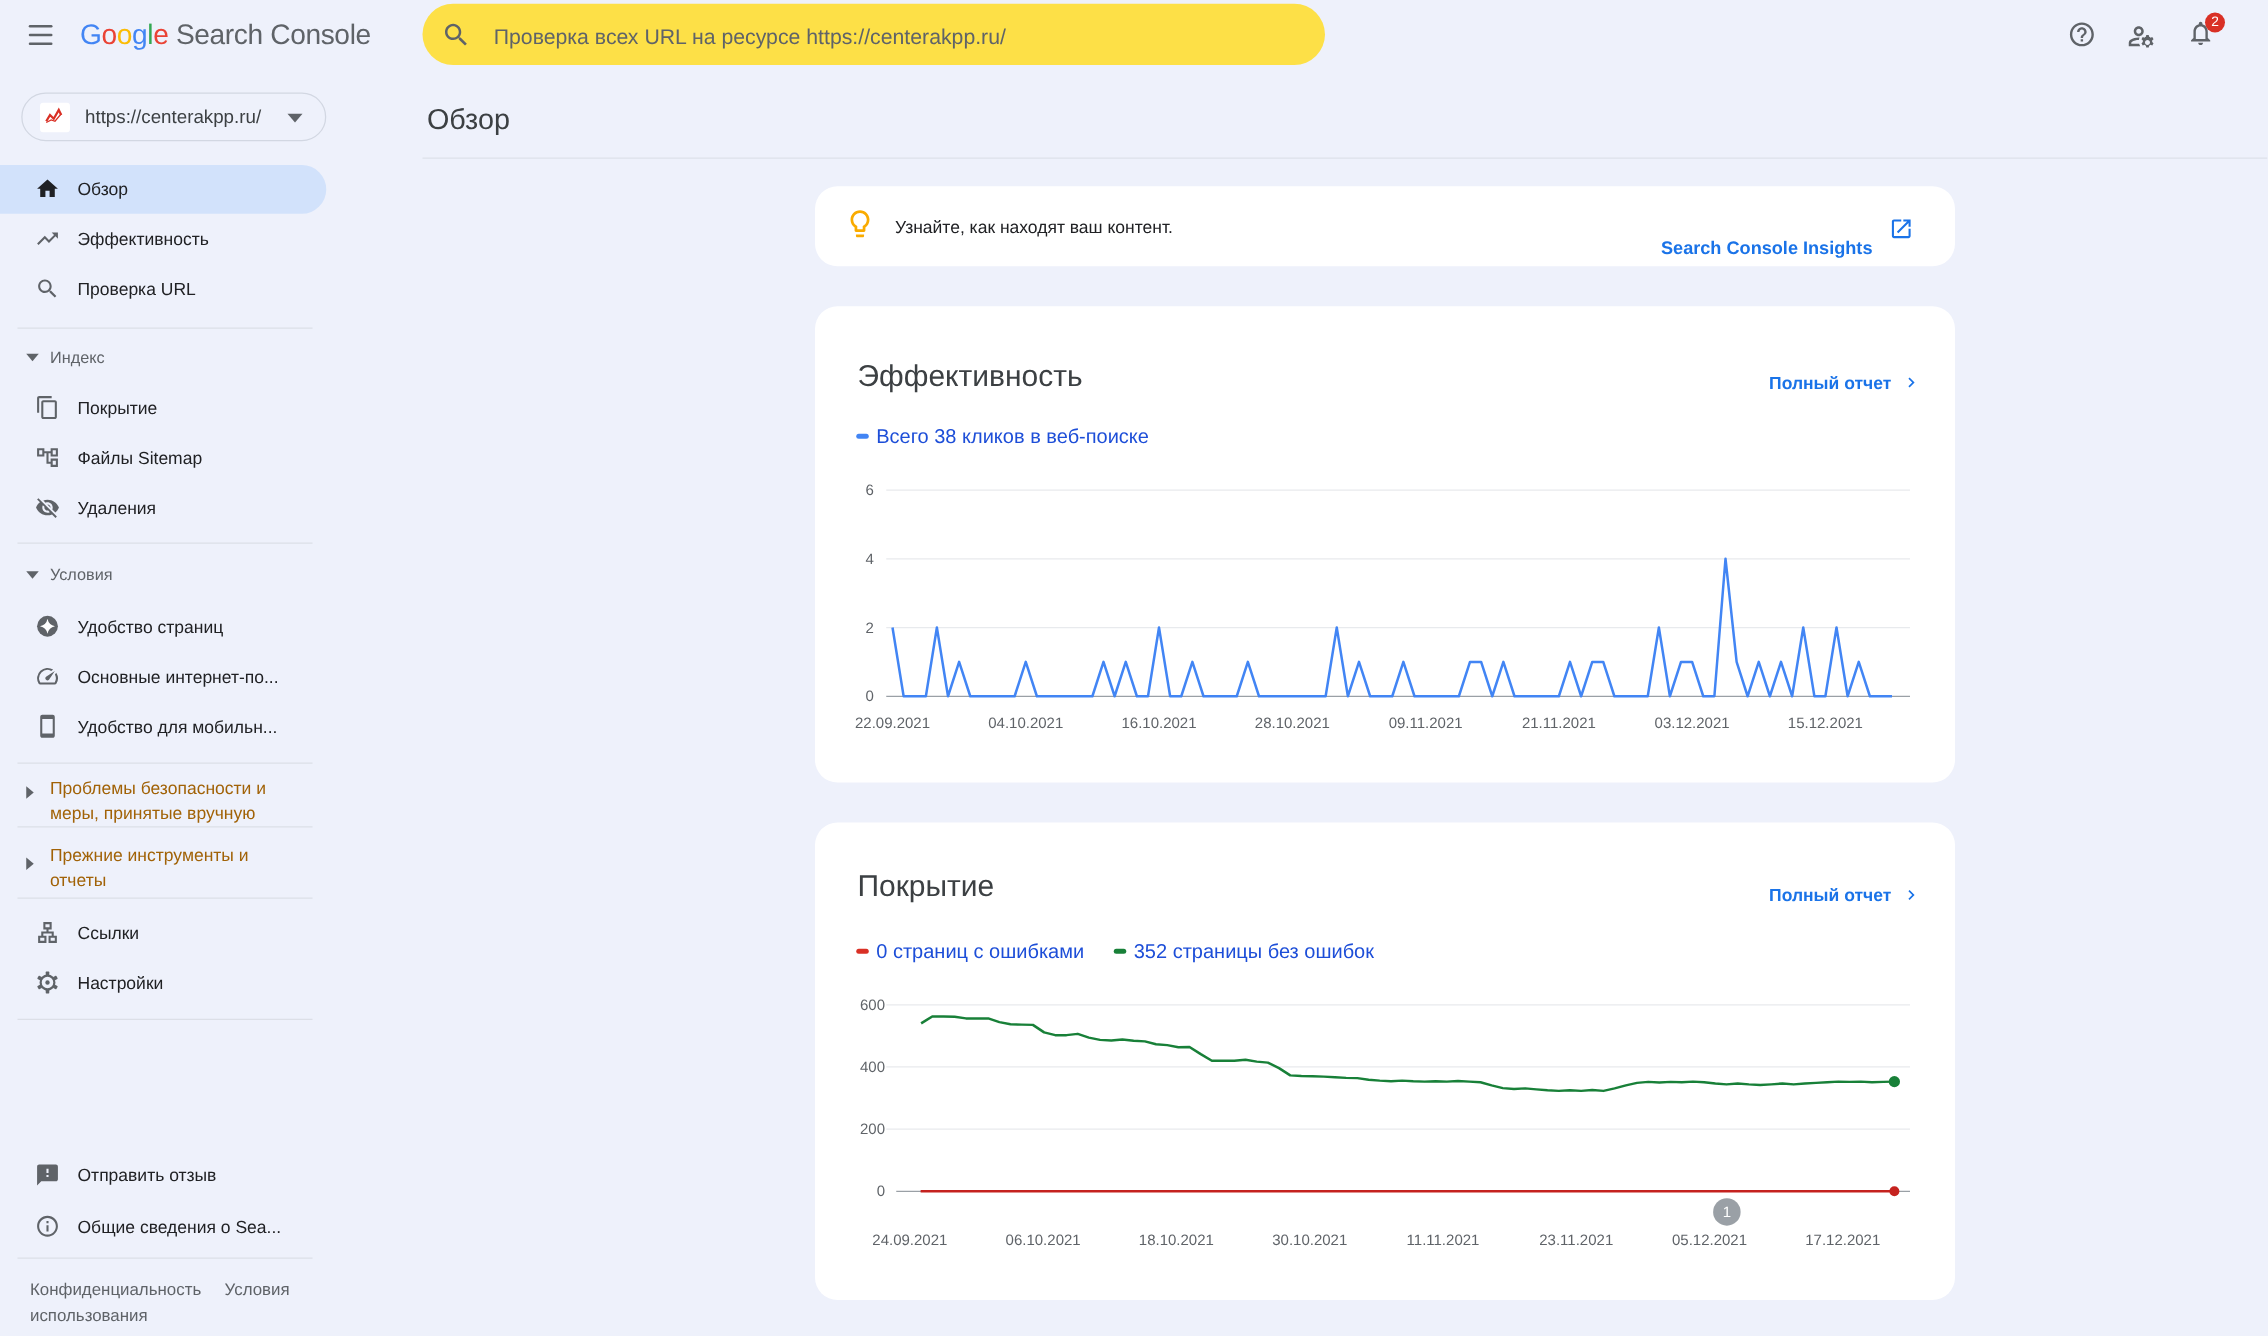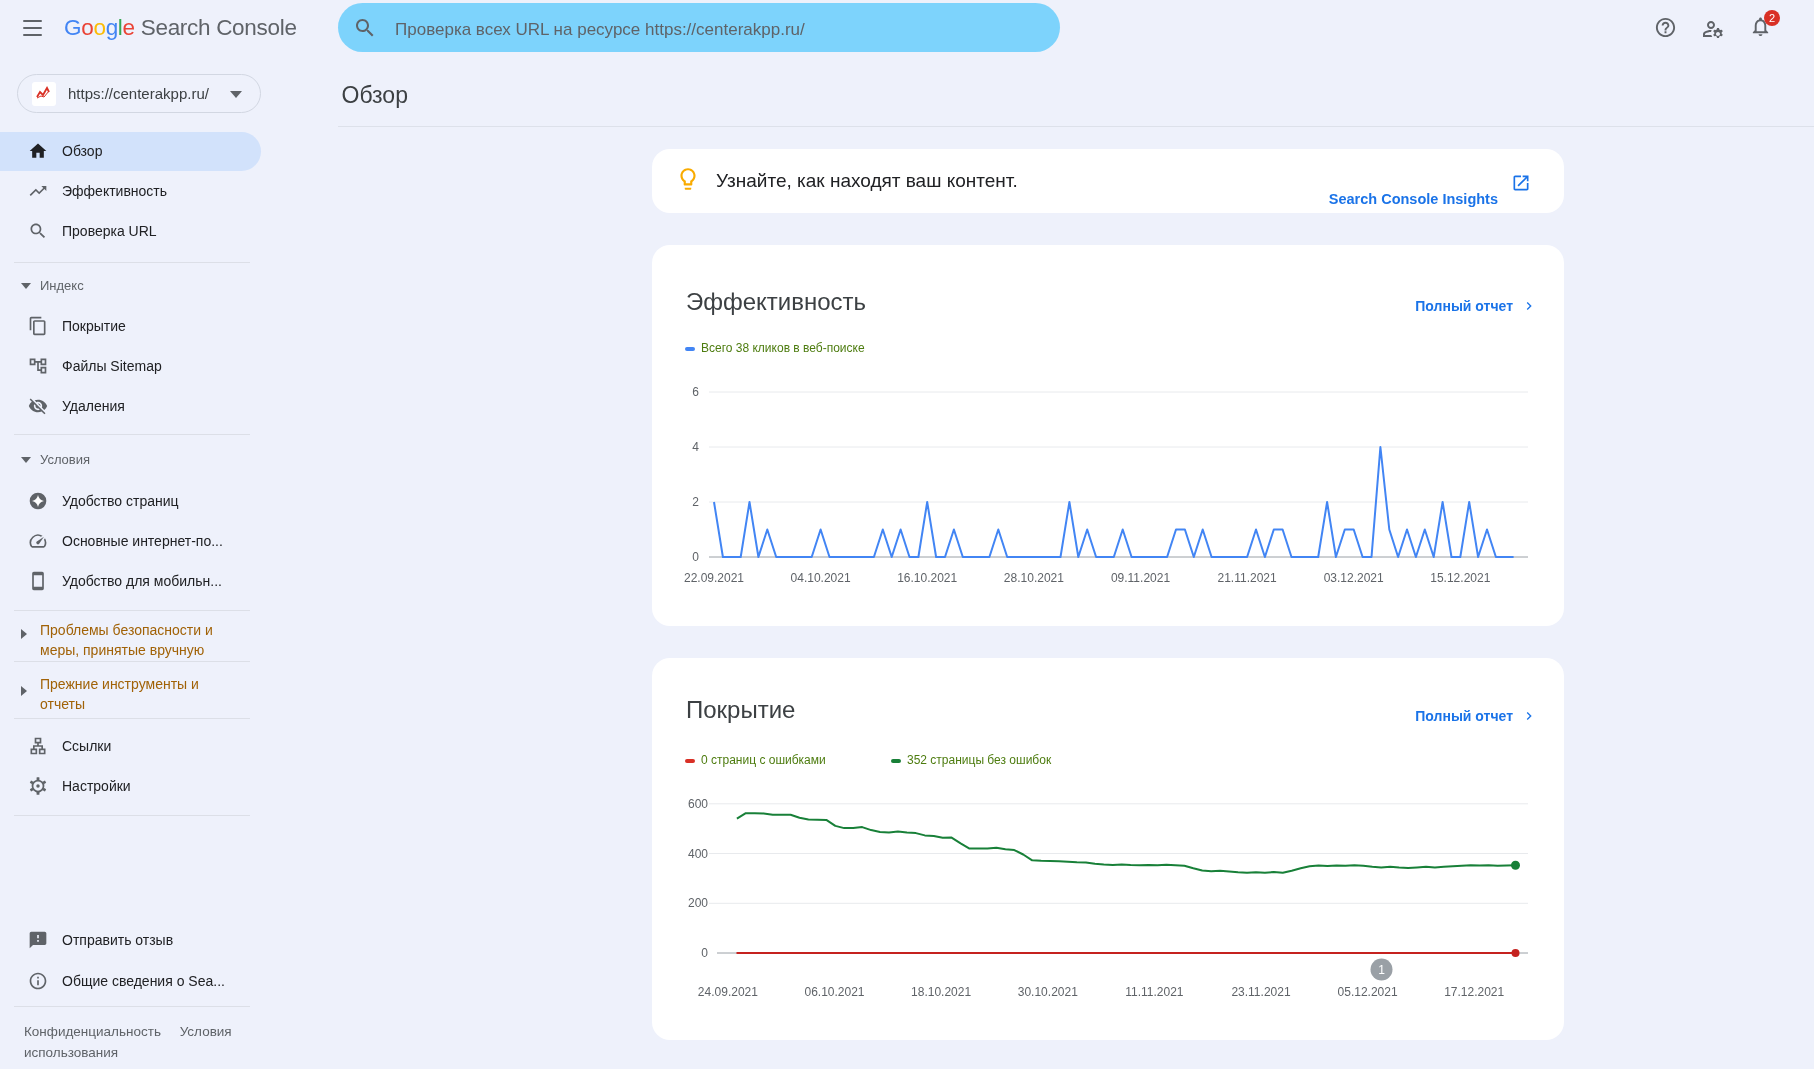--- a/index.html
+++ b/index.html
@@ -1,21 +1,21 @@
 <!DOCTYPE html>
 <html><head><meta charset="utf-8"><style>
 
 *{margin:0;padding:0;box-sizing:border-box;}
 html,body{width:1814px;height:1069px;overflow:hidden;}
 body{background:#eef1fb;font-family:"Liberation Sans",sans-serif;position:relative;}
 
 .hamb{position:absolute;left:23px;top:20px;width:19px;height:17px;}
 .hamb div{height:2.2px;background:#5f6368;margin-bottom:4.7px;border-radius:1px;}
 .logo{position:absolute;left:64px;top:15px;font-size:22.5px;letter-spacing:-0.3px;color:#5f6368;white-space:nowrap;}
-.searchbar{position:absolute;left:338px;top:3px;width:722px;height:49px;border-radius:24.5px;background:#7dd3fc;}
+.searchbar{position:absolute;left:338px;top:3px;width:722px;height:49px;border-radius:24.5px;background:#fde047;}
 .searchbar svg{position:absolute;left:15px;top:12.5px;}
 .searchph{position:absolute;left:57px;top:2px;line-height:49px;font-size:17px;color:#5f6368;white-space:nowrap;}
 .topic{position:absolute;top:16px;}
 .badge{position:absolute;left:1764px;top:10px;width:16px;height:16px;border-radius:50%;background:#d93025;color:#fff;font-size:11px;text-align:center;line-height:16px;}
 
 .prop{position:absolute;left:17px;top:74px;width:244px;height:39px;border:1px solid #d2d7e2;border-radius:20px;}
 .prop .ptx{position:absolute;left:50px;top:0;line-height:37px;font-size:15px;color:#3c4043;}
 .prop .pcaret{position:absolute;left:212px;top:16px;width:0;height:0;border-left:6px solid transparent;border-right:6px solid transparent;border-top:7px solid #5f6368;}
 
 .selpill{position:absolute;left:0;top:132px;width:261px;height:39px;background:#d2e2fb;border-radius:0 20px 20px 0;}
@@ -31,21 +31,21 @@
 .grptx{position:absolute;left:40px;top:4px;font-size:14px;color:#a16207;line-height:19.5px;white-space:nowrap;}
 .sfoot{position:absolute;left:24px;font-size:13.5px;color:#5f6368;white-space:nowrap;}
 
 .pagetitle{position:absolute;left:341.5px;top:81.5px;font-size:23px;color:#3c4043;}
 .hdiv{position:absolute;left:338px;top:126px;width:1476px;height:1px;background:#dde1ea;}
 .card{position:absolute;left:652px;width:912px;background:#fff;border-radius:18px;}
 .cardtitle{position:absolute;left:34px;font-size:24px;color:#3c4043;}
 .fullrep{position:absolute;right:51px;font-size:14px;font-weight:bold;color:#1a73e8;white-space:nowrap;}
 .fullchev{position:absolute;right:27px;}
 .legdash{position:absolute;width:10px;height:4px;border-radius:2px;}
-.legtx{position:absolute;font-size:12px;color:#4d7c0f;white-space:nowrap;text-align:center;}
+.legtx{position:absolute;font-size:16px;color:#1d4ed8;white-space:nowrap;text-align:center;}
 .svgchart{position:absolute;left:0;top:0;}
 .chlabel{font-size:12px;fill:#5f6368;}
 
 </style></head><body>
 <div class="hamb">
     <div></div>
     <div></div>
     <div></div>
   </div>
 <div class="logo"><span style="color:#4285f4">G</span><span style="color:#ea4335">o</span><span style="color:#fbbc05">o</span><span style="color:#4285f4">g</span><span style="color:#34a853">l</span><span style="color:#ea4335">e</span> Search Console</div>
@@ -185,21 +185,21 @@
   </div>
 <div class="sdiv" style="top:1006px;"></div>
 <div class="sfoot" style="top:1024px;">Конфиденциальность&nbsp;&nbsp;&nbsp;&nbsp;&nbsp;Условия</div>
 <div class="sfoot" style="top:1045px;">использования</div>
 <div class="pagetitle">Обзор</div>
 <div class="hdiv"></div>
 <div class="card" style="top:149px;height:64px;">
     <div style="position:absolute;left:23px;top:17px;"><svg width="26" height="26" viewBox="0 0 24 24" fill="#f9ab00">
         <path d="M9 21c0 .55.45 1 1 1h4c.55 0 1-.45 1-1v-1H9v1zm3-19C8.14 2 5 5.14 5 9c0 2.38 1.19 4.47 3 5.74V17c0 .55.45 1 1 1h6c.55 0 1-.45 1-1v-2.26c1.81-1.27 3-3.36 3-5.74 0-3.86-3.14-7-7-7zm2.85 11.1l-.85.6V16h-4v-2.3l-.85-.6C7.8 12.16 7 10.63 7 9c0-2.76 2.24-5 5-5s5 2.24 5 5c0 1.63-.8 3.16-2.15 4.1z"></path>
       </svg></div>
-    <div style="position:absolute;left:64px;top:0;line-height:64px;font-size:19px;color:#202124;">Узнайте, как находят ваш контент.</div>
+    <div style="position:absolute;left:64px;top:0;line-height:64px;font-size:14px;color:#202124;">Узнайте, как находят ваш контент.</div>
     <div style="position:absolute;right:66px;top:0;line-height:64px;font-size:14.5px;font-weight:bold;color:#1a73e8;margin-top:18px;">Search Console Insights</div>
     <div style="position:absolute;right:33px;top:23.5px;"><svg width="20" height="20" viewBox="0 0 24 24" fill="#1a73e8">
         <path d="M19 19H5V5h7V3H5c-1.11 0-2 .9-2 2v14c0 1.1.89 2 2 2h14c1.1 0 2-.9 2-2v-7h-2v7zM14 3v2h3.59l-9.83 9.83 1.41 1.41L19 6.41V10h2V3h-7z"></path>
       </svg></div>
   </div>
 <div class="card" style="top:245px;height:381px;">
     <div class="cardtitle" style="top:43px;">Эффективность</div>
     <div class="fullrep" style="top:53px;">Полный отчет</div>
     <div class="fullchev" style="top:53px;"><svg width="16" height="16" viewBox="0 0 24 24" fill="#1a73e8">
         <path d="M10 6L8.59 7.41 13.17 12l-4.58 4.59L10 18l6-6z"></path>

